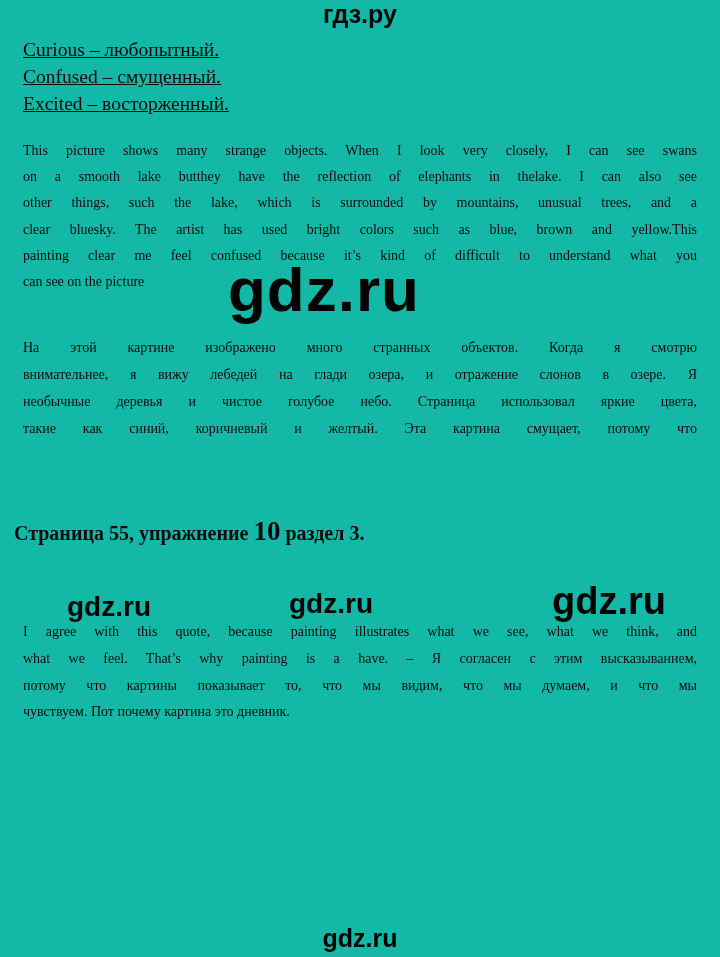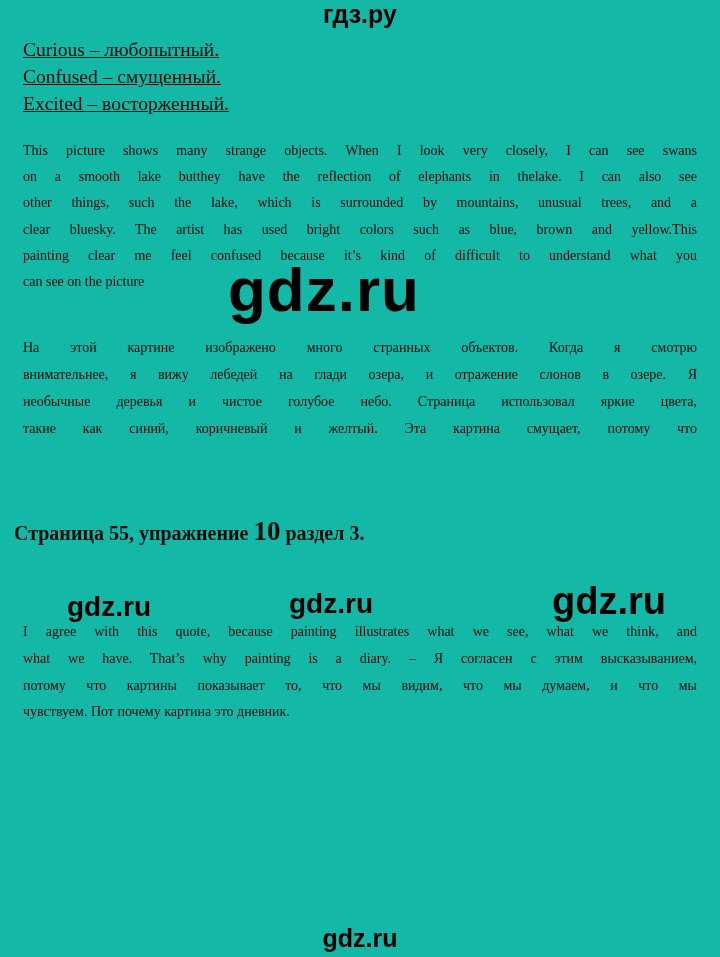--- a/index.html
+++ b/index.html
@@ -94,20 +94,20 @@
     <span>Страница 55, упражнение </span><span class="big-num">10</span><span> раздел 3.</span>
   </div>
 
 
   <div class="wm wm-left">gdz.ru</div>
   <div class="wm wm-center">gdz.ru</div>
   <div class="wm wm-right">gdz.ru</div>
 
   <div class="textblock answer">
     <span class="line just">I agree with this quote, because painting illustrates what we see, what we think, and</span>
-    <span class="line just">what we have. That’s why painting is a diary.  – Я согласен с этим высказыванием,</span>
+    <span class="line just">what we feel. That’s why painting is a have.  – Я согласен с этим высказыванием,</span>
     <span class="line just">потому что картины показывает то, что мы видим, что мы думаем, и что мы</span>
     <span class="line">чувствуем. Пот почему картина это дневник.</span>
   </div>
 
   <div class="wm footer-wm">gdz.ru</div>
 
 </div>
 
 </body></html>

